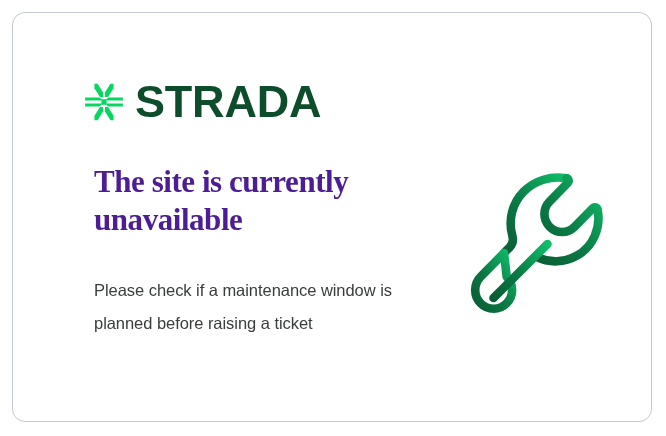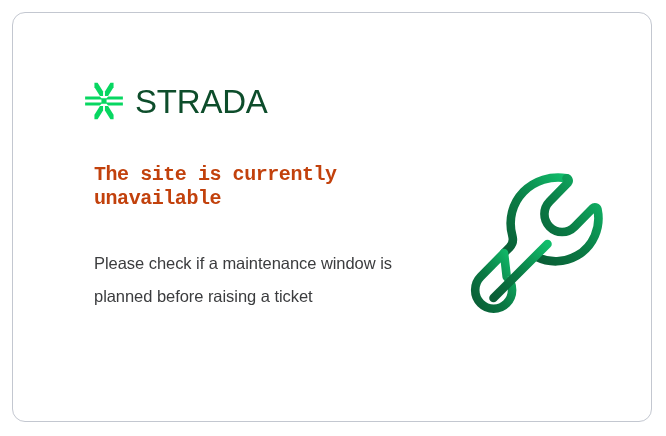--- a/index.html
+++ b/index.html
@@ -44,44 +44,44 @@
     align-items: center;
     gap: 9px;
   }
   .brand-mark {
     width: 44px;
     height: 44px;
     display: block;
     flex: 0 0 auto;
   }
   .brand-word {
-    font-size: 33px;
-    font-weight: normal;
+    font-size: 45px;
+    font-weight: bold;
     letter-spacing: -0.2px;
     color: #0d4d2b;
     line-height: 1;
     white-space: nowrap;
     font-family: "Liberation Sans", sans-serif;
   }
 
   
   .copy {
     position: absolute;
     left: 81px;
     top: 150px;
     width: 330px;
   }
   .headline {
     margin: 0;
-    font-size: 20px;
+    font-size: 31px;
     font-weight: bold;
     line-height: 1.21;
     letter-spacing: -0.45px;
-    color: #c2410c;
-    font-family: Liberation Mono, monospace;
+    color: #4c1d95;
+    font-family: Liberation Serif, serif;
   }
   .body-copy {
     margin: 36px 16px 0 0;
     font-size: 16.5px;
     font-weight: normal;
     line-height: 2.0;
     letter-spacing: -0.05px;
     color: #3b3c3e;
     max-width: 300px;
     font-family: "Liberation Sans", sans-serif;

